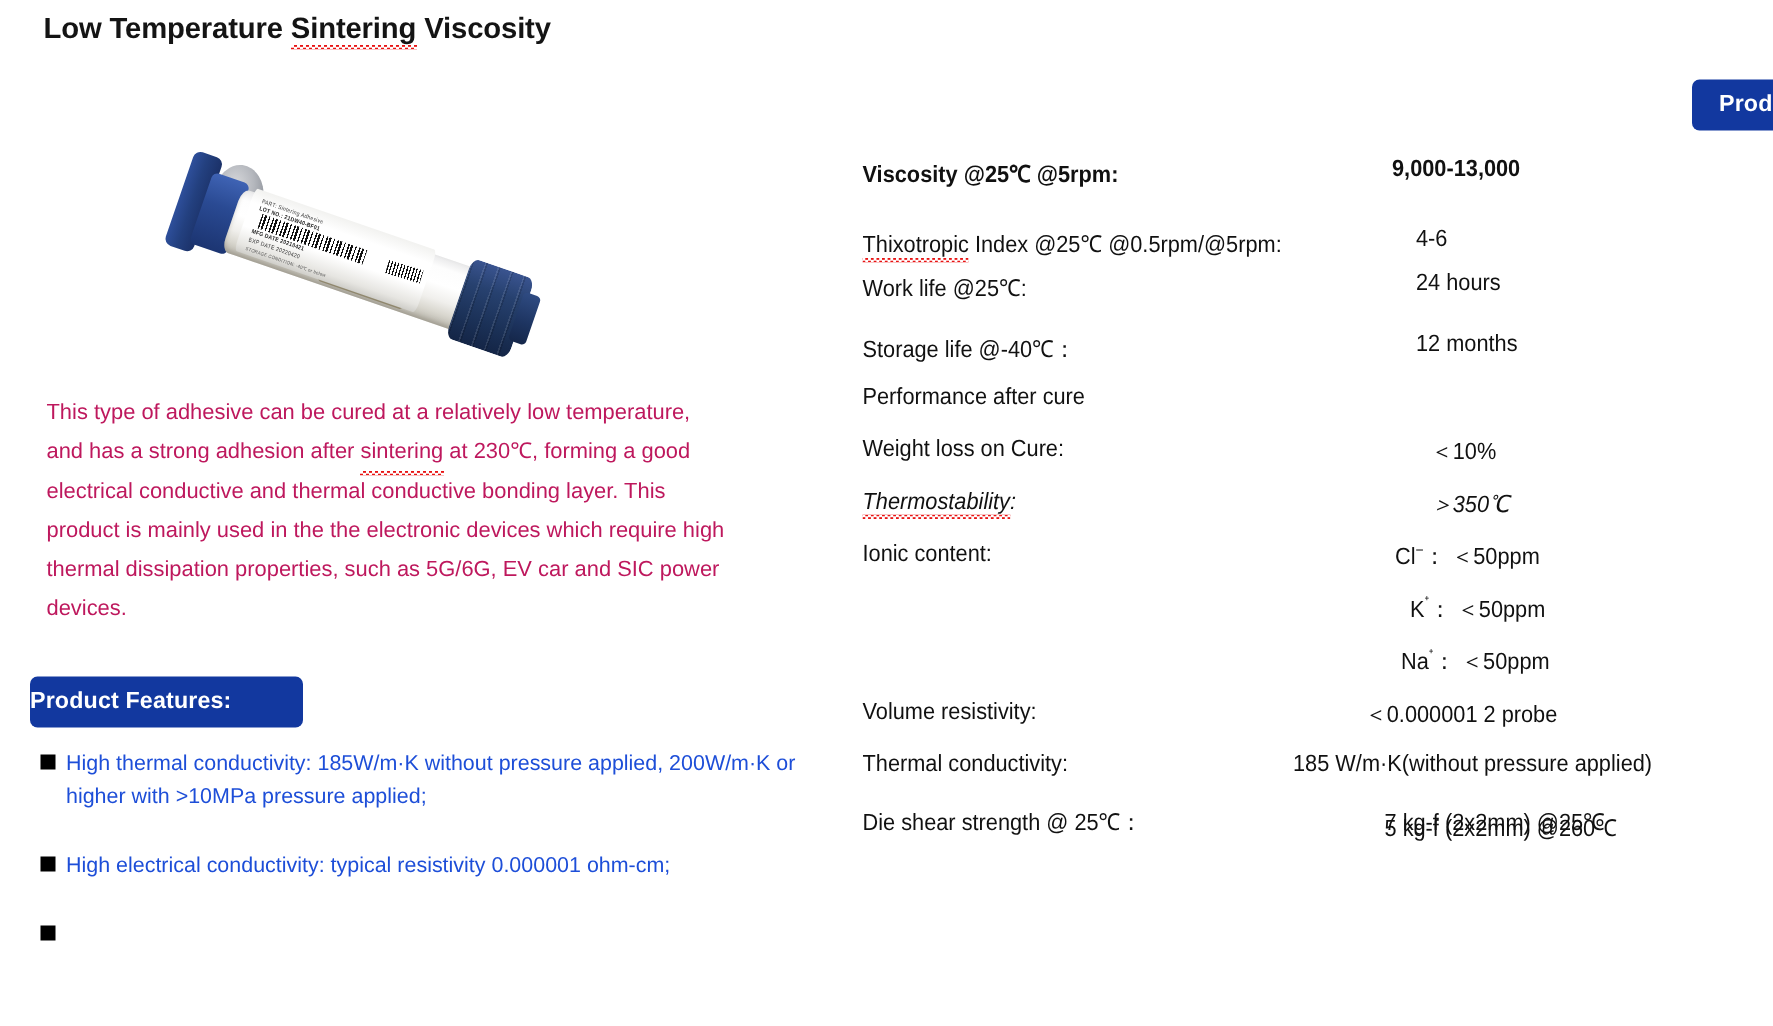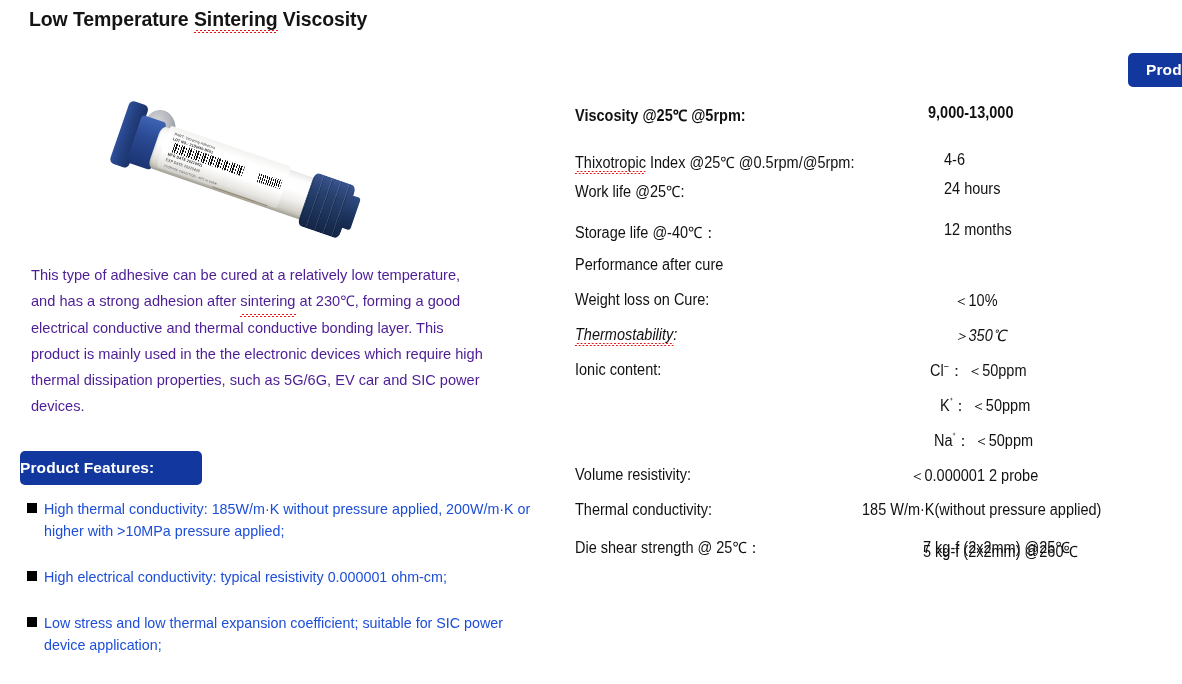--- a/index.html
+++ b/index.html
@@ -206,21 +206,21 @@
 
   
   #description {
     position: absolute;
     left: 31px;
     top: 262px;
     width: 452px;
     font-family: "Liberation Sans", sans-serif;
     font-size: 14.6px;
     line-height: 26.3px;
-    color: #4c1d95;
+    color: #be185d;
   }
 
   
   .section-pill {
     position: absolute;
     background: #12389F;
     color: #ffffff;
     font-family: "Liberation Sans", sans-serif;
     font-weight: bold;
     font-size: 15.5px;
@@ -341,21 +341,21 @@
 
   <div id="description"><span>This type of adhesive can be cured at a relatively low temperature, and has a strong adhesion after </span><span class="spell">sintering</span><span> at 230℃, forming a good electrical conductive and thermal conductive bonding layer. This product is mainly used in the the electronic devices which require high thermal dissipation properties, such as 5G/6G, EV car and SIC power devices.</span></div>
 
   <div class="section-pill" id="features-pill">
     <span>Product Features:</span>
   </div>
 
   <div id="features-list">
       <div class="feature-item"><span class="bullet"></span><span>High thermal conductivity: 185W/m·K without pressure applied, 200W/m·K or higher with &gt;10MPa pressure applied;</span></div>
       <div class="feature-item"><span class="bullet"></span><span>High electrical conductivity: typical resistivity 0.000001 ohm-cm;</span></div>
-      <div class="feature-item"><span class="bullet"></span><span>Low stress and low thermal expansion coefficient; suitable for SIC power device application;</span></div>
+      <div class="feature-item"><span class="bullet"></span></div>
     </div>
 </div>
 
 <div id="params">
   <div class="section-pill" id="parameters-pill">
     <span>Product Parameters:</span>
   </div>
   <div id="param-rows">
       <div class="param-row" style="top: 104px; font-weight: bold;">
         <div class="param-label">Viscosity @25℃  @5rpm:</div>

